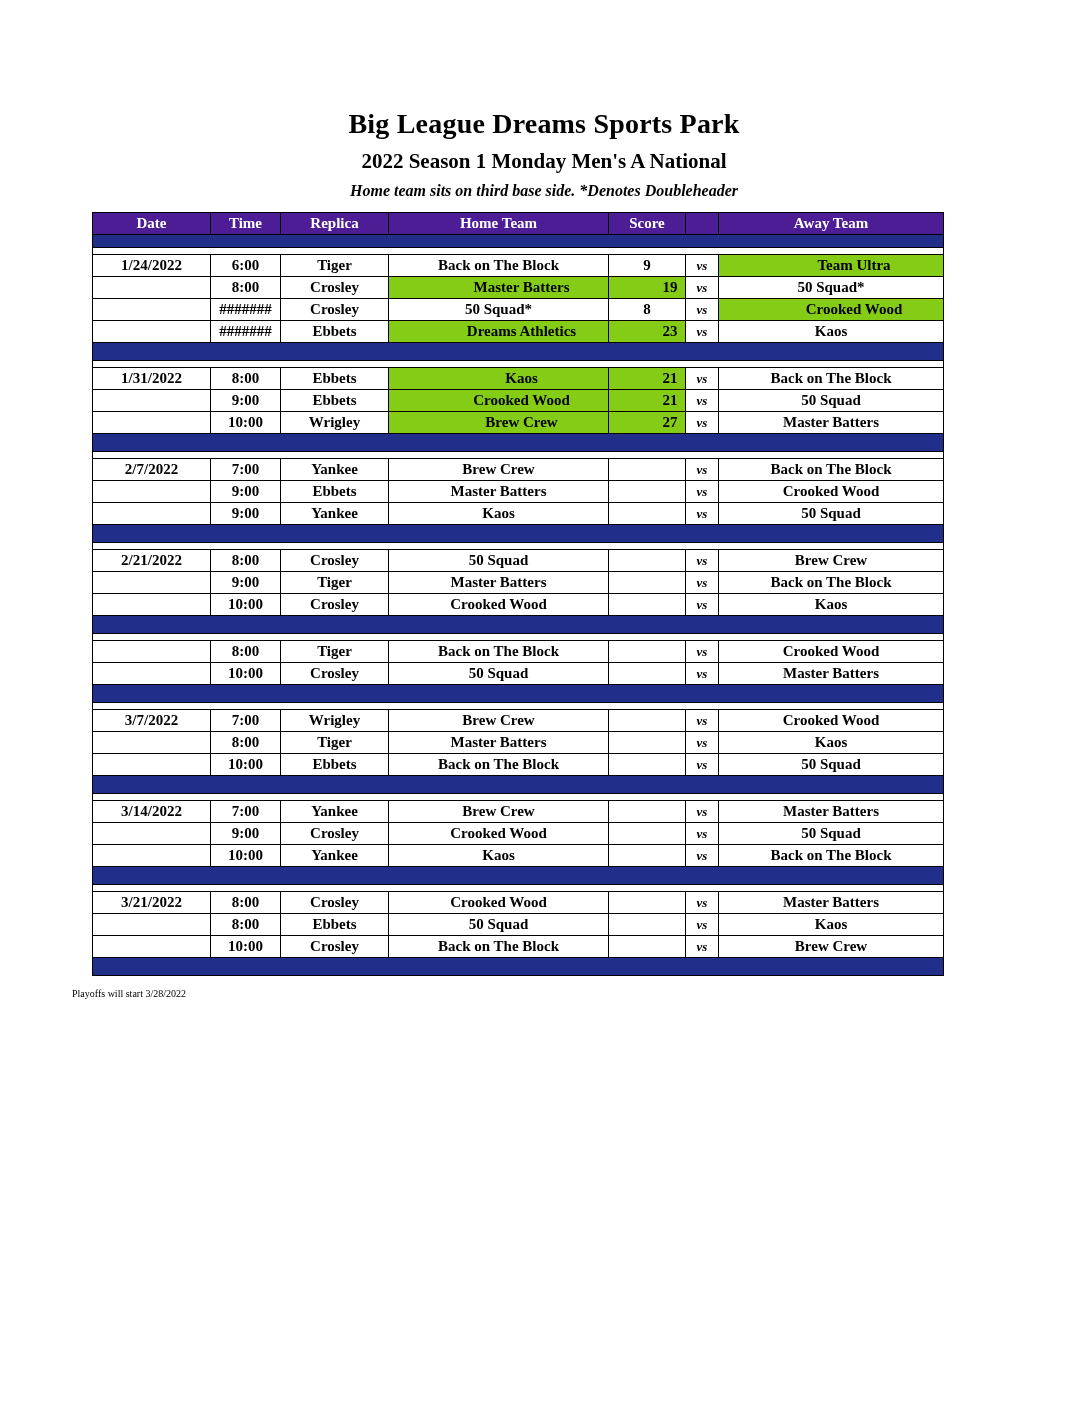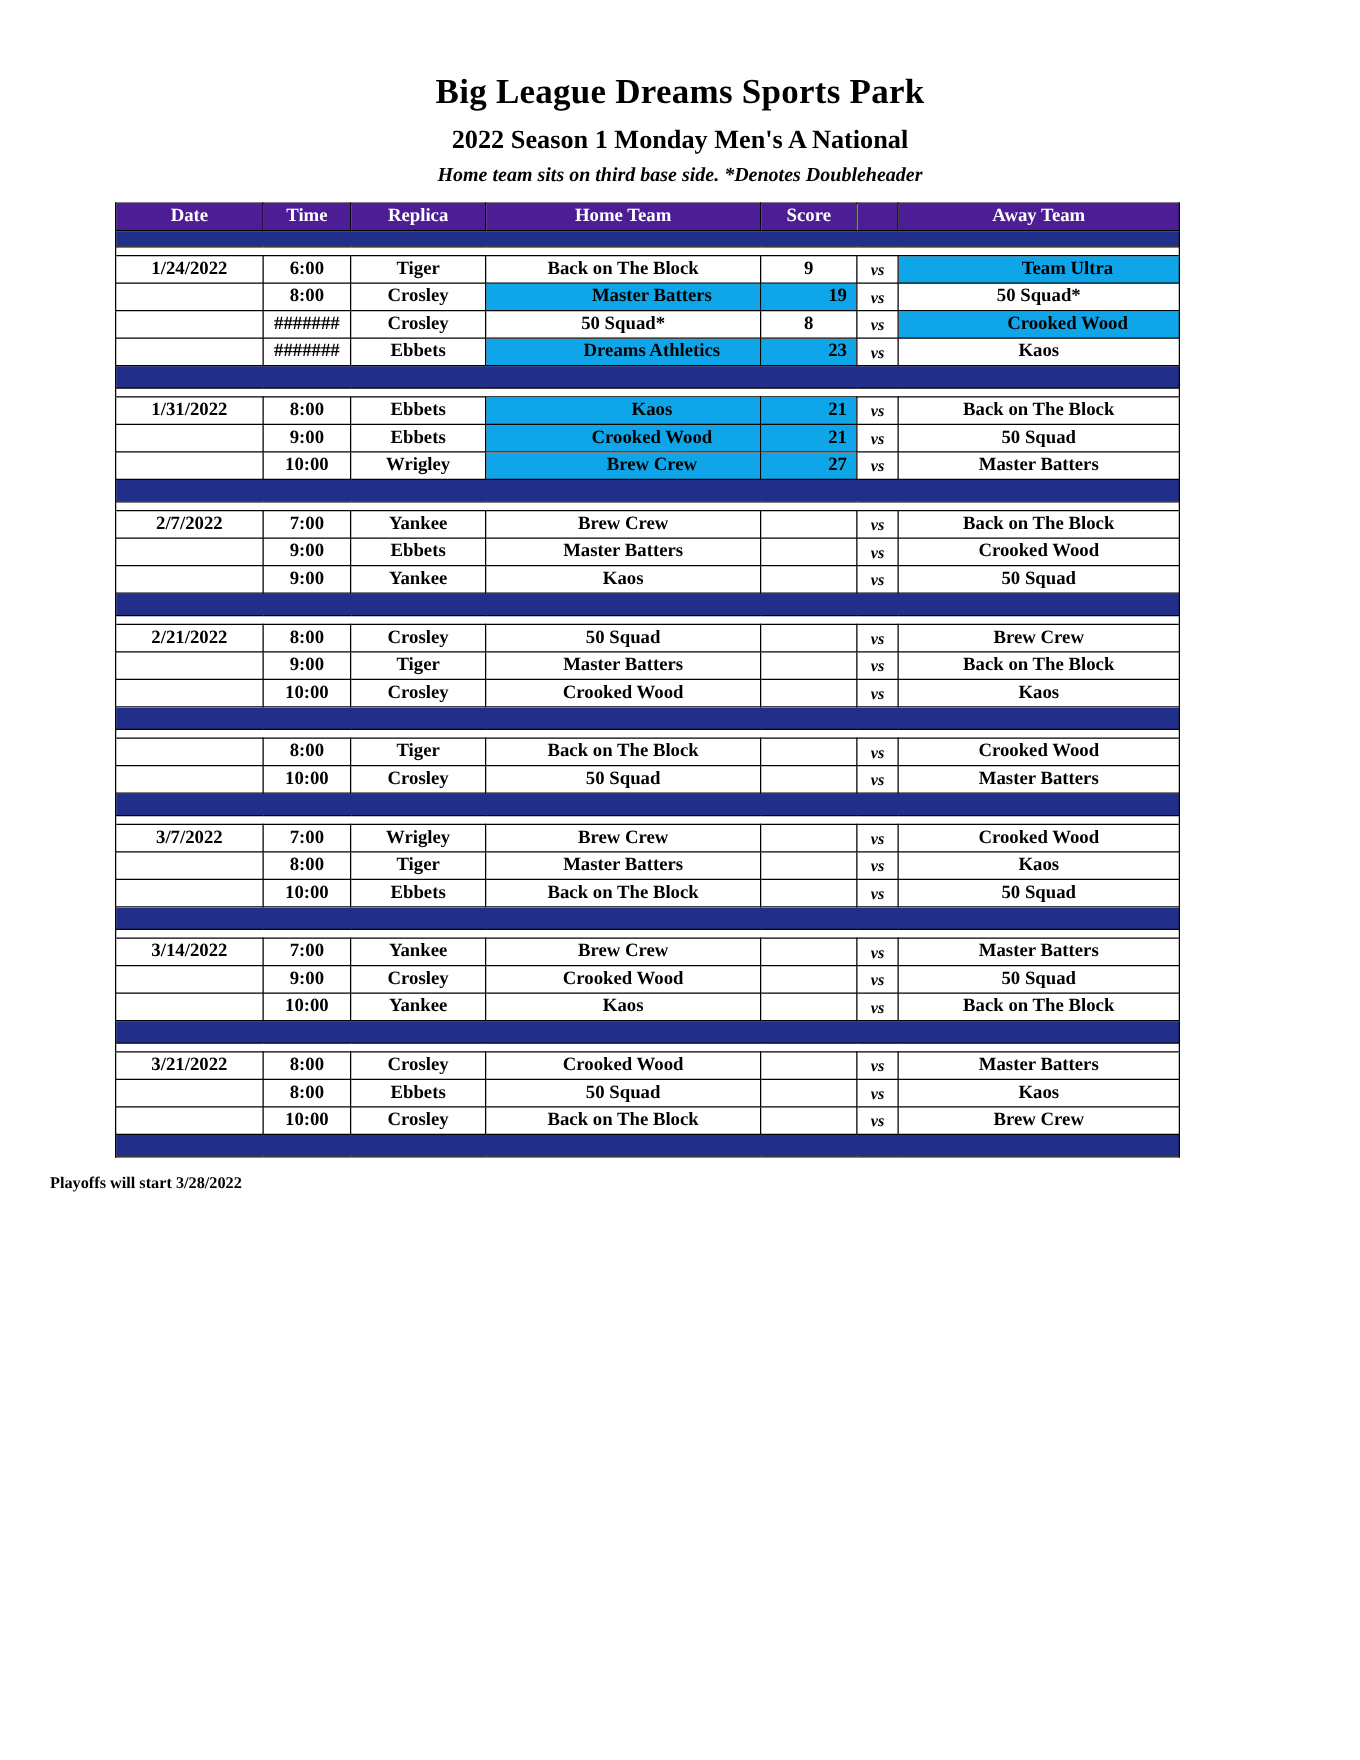--- a/index.html
+++ b/index.html
@@ -9,21 +9,21 @@
     background: #ffffff;
   }
   body {
     width: 1088px;
     height: 1408px;
     font-family: "Liberation Serif", serif;
     color: #000;
     position: relative;
   }
   .header-block {
-    padding-top: 58px;
+    padding-top: 108px;
     text-align: center;
   }
   .title {
     font-size: 28px;
     font-weight: bold;
     letter-spacing: 0.2px;
   }
   .subtitle {
     font-size: 21px;
     font-weight: bold;
@@ -55,21 +55,21 @@
     height: 21px;
     line-height: 21px;
     overflow: hidden;
     white-space: nowrap;
   }
   th.navy {
     background: #4c1d95;
     color: #ffffff;
     font-size: 15px;
   }
-  td.hl { background: #0ea5e9; padding-left: 46px; }
+  td.hl { background: #84cc16; padding-left: 46px; }
   td.vs {
     font-style: italic;
     font-size: 13px;
   }
   tr.band td {
     background: #212E8A;
     height: 13px;
     line-height: 13px;
   }
   tr.sep td {
@@ -80,23 +80,23 @@
   tr.gap td {
     height: 7px;
     line-height: 7px;
     border-top: none;
     border-bottom: none;
     border-left: 1px solid #000;
     border-right: 1px solid #000;
     background: #ffffff;
   }
   .footer-note {
-    margin: 12px 0 0 40px;
-    font-size: 13px;
-    font-weight: bold;
+    margin: 12px 0 0 72px;
+    font-size: 10px;
+    font-weight: normal;
   }
 </style>
 </head>
 <body>
 
 <div class="header-block">
   <div class="title">Big League Dreams Sports Park</div>
   <div class="subtitle">2022 Season 1 Monday Men's A National</div>
   <div class="note">Home team sits on third base side.  *Denotes Doubleheader</div>
 </div>

